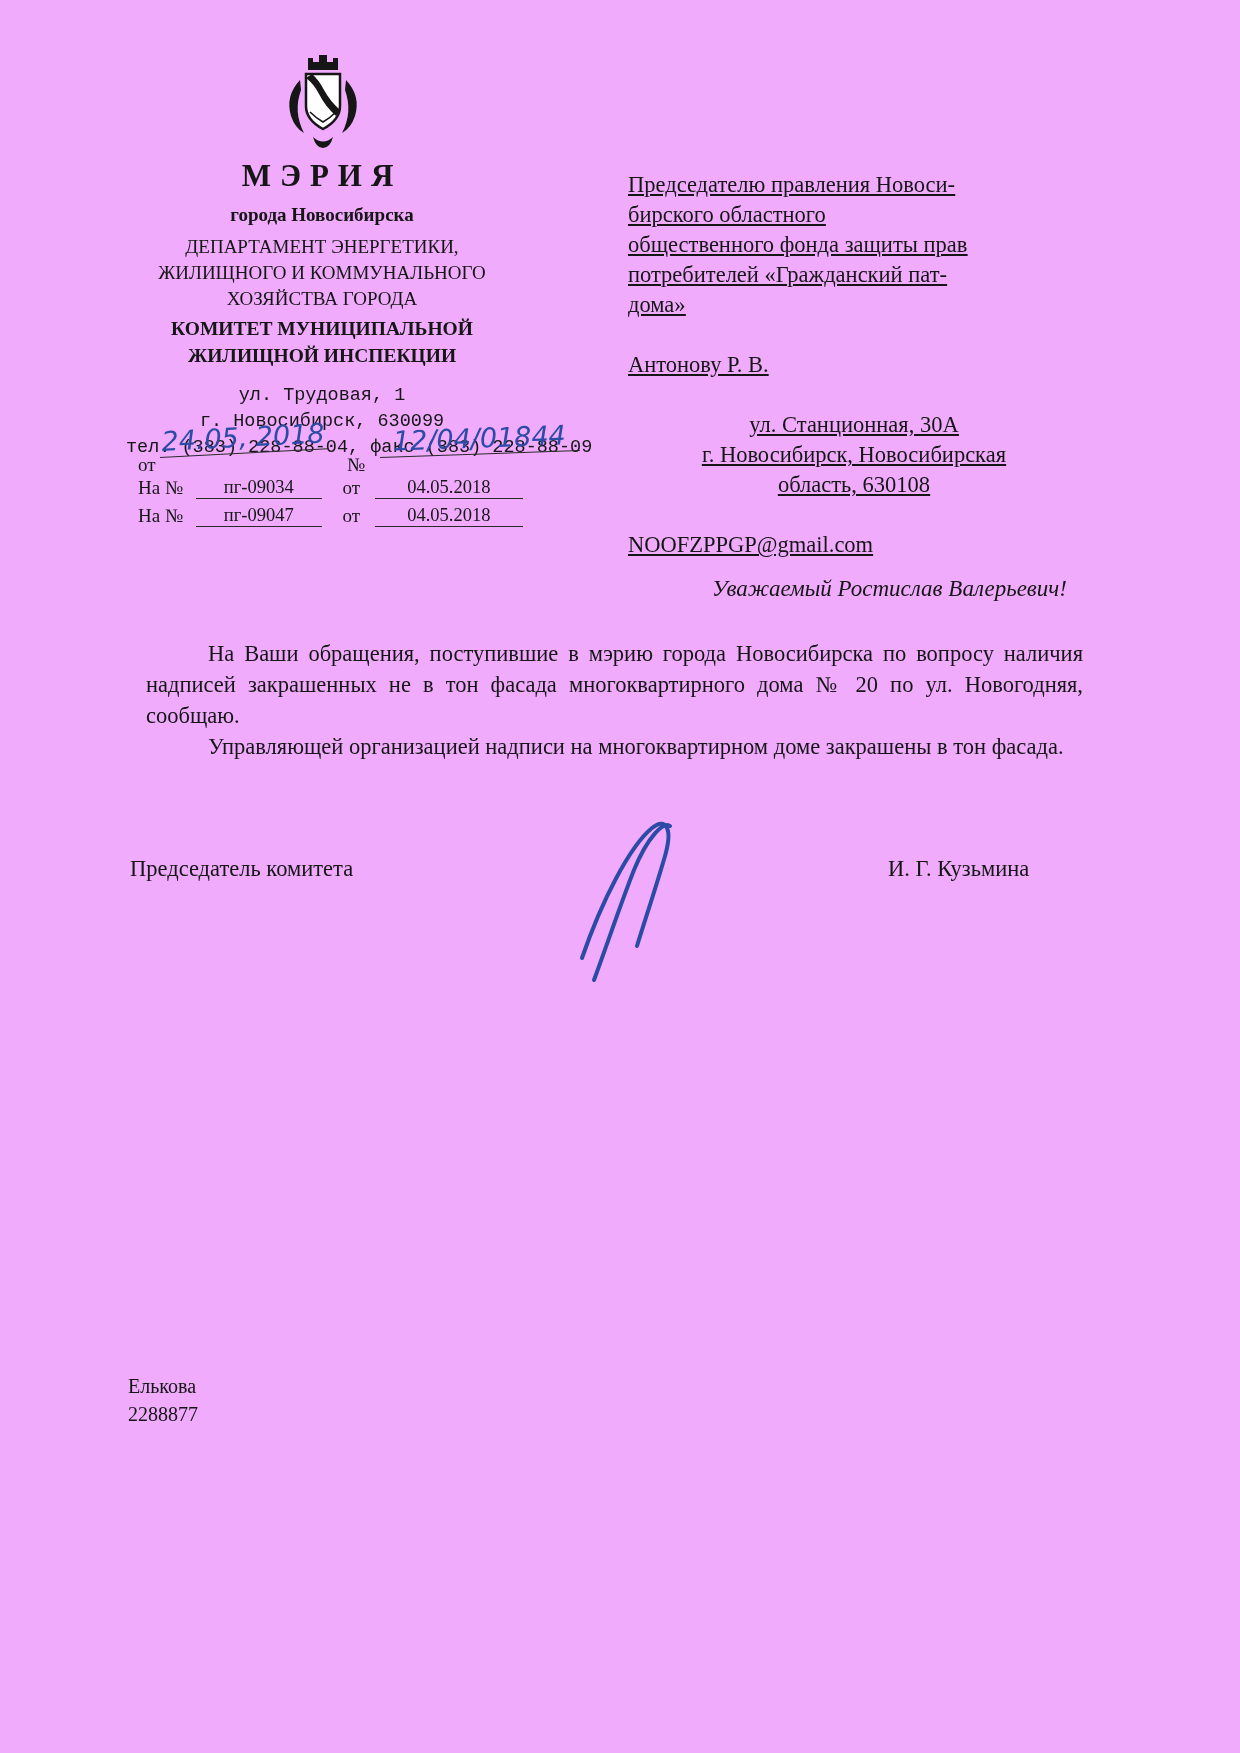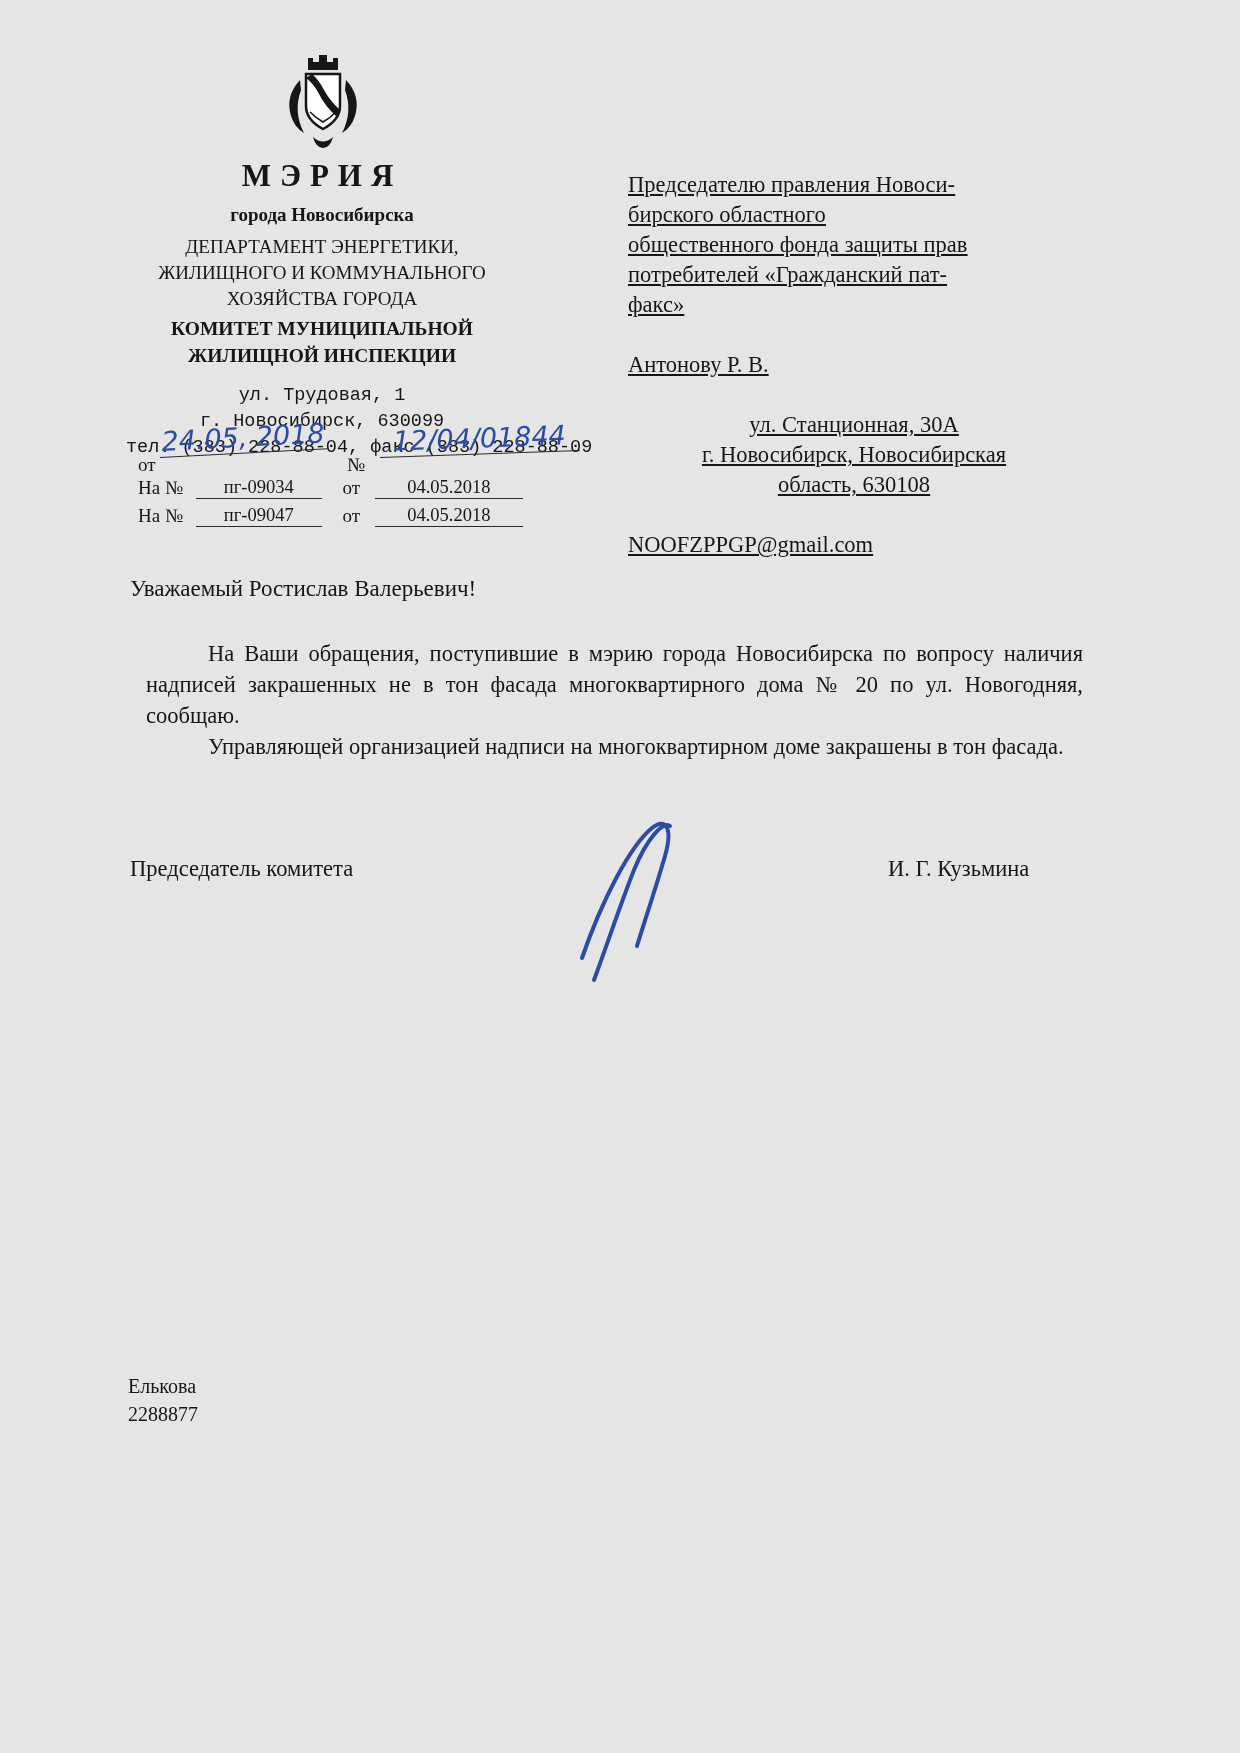--- a/index.html
+++ b/index.html
@@ -1,20 +1,20 @@
 <!DOCTYPE html>
 <html><head>
 <meta charset="utf-8">
 <style>
   html,body { margin:0; padding:0; background:#888; }
   .page {
     position:relative;
     width:1240px; height:1753px;
     margin:0 auto;
-    background:#e5e5e5;
+    background:#f0abfc;
     font-family:"Liberation Serif", serif;
     color:#161616;
     overflow:hidden;
   }
 
   
   .emblem { position:absolute; left:276px; top:48px; width:94px; height:106px; }
 
   
   .letterhead { position:absolute; left:126px; top:158px; width:392px; text-align:center; }
@@ -47,21 +47,21 @@
   .in-from { margin-left:16px; }
 
   
   .recipient { position:absolute; left:628px; top:170px; width:452px; font-size:22.5px; }
   .recipient div { line-height:30px;text-decoration:underline; }
   .rcp-name { margin-top:30px; }
   .rcp-addr { margin-top:30px;text-align:center; }
   .rcp-email { margin-top:30px; }
 
   
-  .salutation { position:absolute; left:130px; top:576px; width:937px; text-align:left; font-size:23px; }
+  .salutation { position:absolute; left:130px; top:576px; width:937px; text-align:right; font-size:23px;font-style:italic; }
   .body-text { position:absolute; left:146px; top:638px; width:937px; }
   .body-text p { margin:0; font-size:22.5px; line-height:31px; text-align:justify; text-indent:62px; }
 
   
   .sig-position { position:absolute; left:130px; top:856px; font-size:22.5px; }
   .sig-name { position:absolute; left:888px; top:856px; font-size:22.5px; }
   .sig-img { position:absolute; left:552px; top:808px; width:165px; height:188px; }
 
   
   .footer { position:absolute; left:128px; top:1372px; font-size:20px; line-height:28px; }
@@ -128,21 +128,21 @@
     <span class="in-from">от</span>
     <span class="fill-line in-date">04.05.2018</span>
   </div>
 
   <div class="recipient">
     <div class="rcp-org">
       <div>Председателю правления Новоси-</div>
       <div>бирского  областного</div>
       <div>общественного фонда защиты прав</div>
       <div>потребителей «Гражданский пат-</div>
-      <div>факс»</div>
+      <div>дома»</div>
     </div>
     <div class="rcp-name">Антонову Р. В.</div>
     <div class="rcp-addr">
       <div>ул. Станционная, 30А</div>
       <div>г. Новосибирск, Новосибирская</div>
       <div>область,  630108</div>
     </div>
     <div class="rcp-email">NOOFZPPGP@gmail.com</div>
   </div>
 

